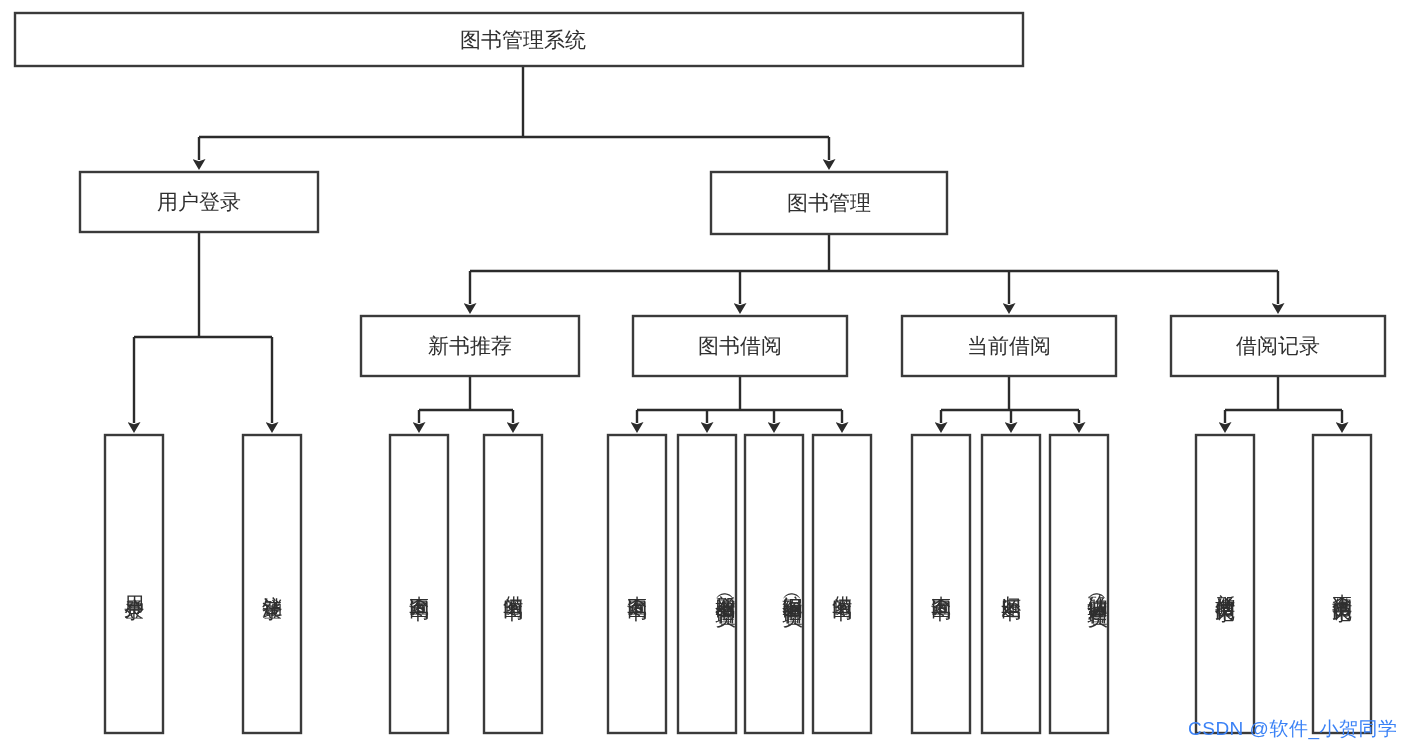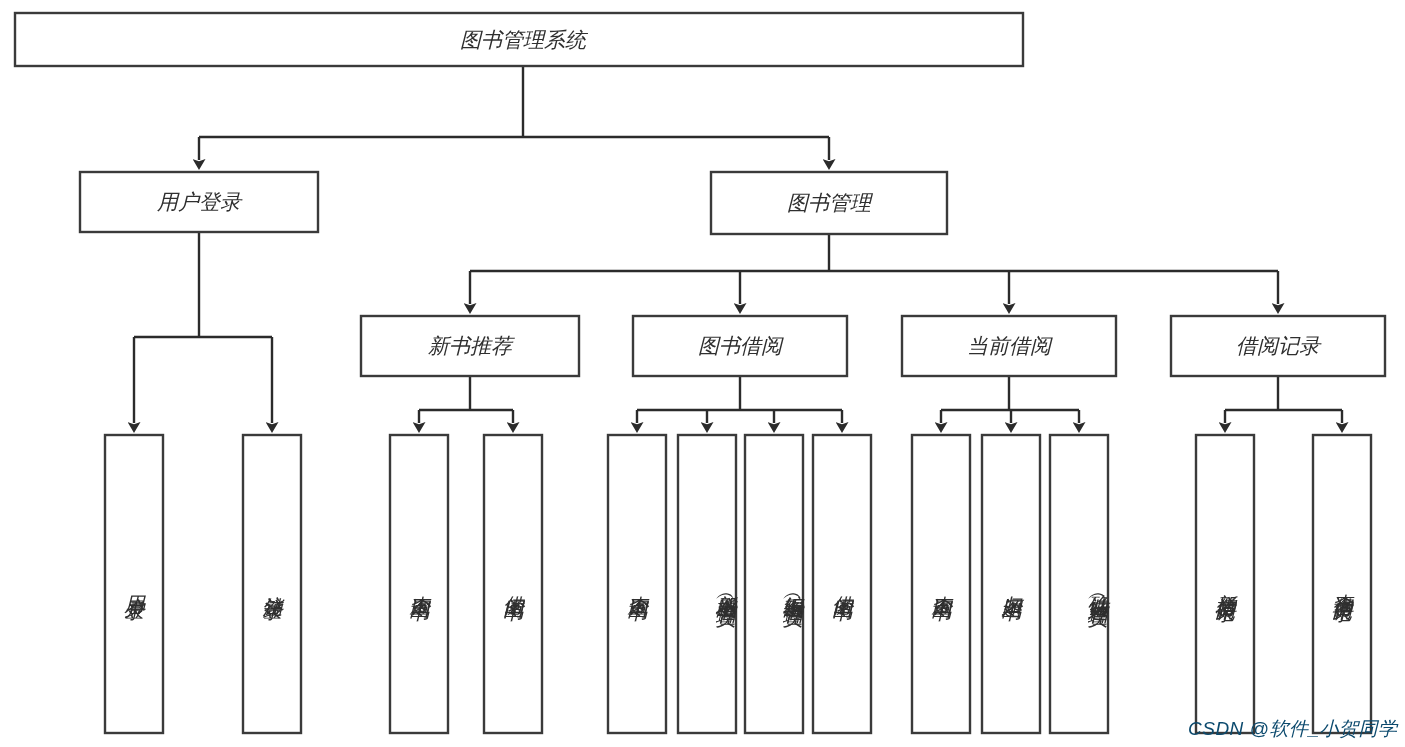--- a/index.html
+++ b/index.html
@@ -11,21 +11,20 @@
     width: 1405px;
     height: 747px;
     font-family: "Liberation Sans", "DejaVu Sans", sans-serif;
     overflow: hidden;
   }
   #diagram-root {
     position: relative;
     width: 1405px;
     height: 559px;
     background: #ffffff;
-    font-style: italic;
   }
   svg#tree-svg {
     position: absolute;
     left: 0;
     top: 0;
     width: 1405px;
     height: 747px;
     display: block;
   }
   .node-box {
@@ -69,21 +68,21 @@
   }
   .node-label-v.center-start {
     align-items: center;
   }
   .watermark {
     position: absolute;
     left: 1188px;
     top: 716px;
     font-family: "Liberation Sans", "DejaVu Sans", sans-serif;
     font-size: 19px;
-    color: #0c4a6e;
+    color: #3b82f6;
     letter-spacing: 0.5px;
     white-space: nowrap;
     user-select: none;
   }
 </style>
 </head>
 <body>
 
 <div id="diagram-root">
 

